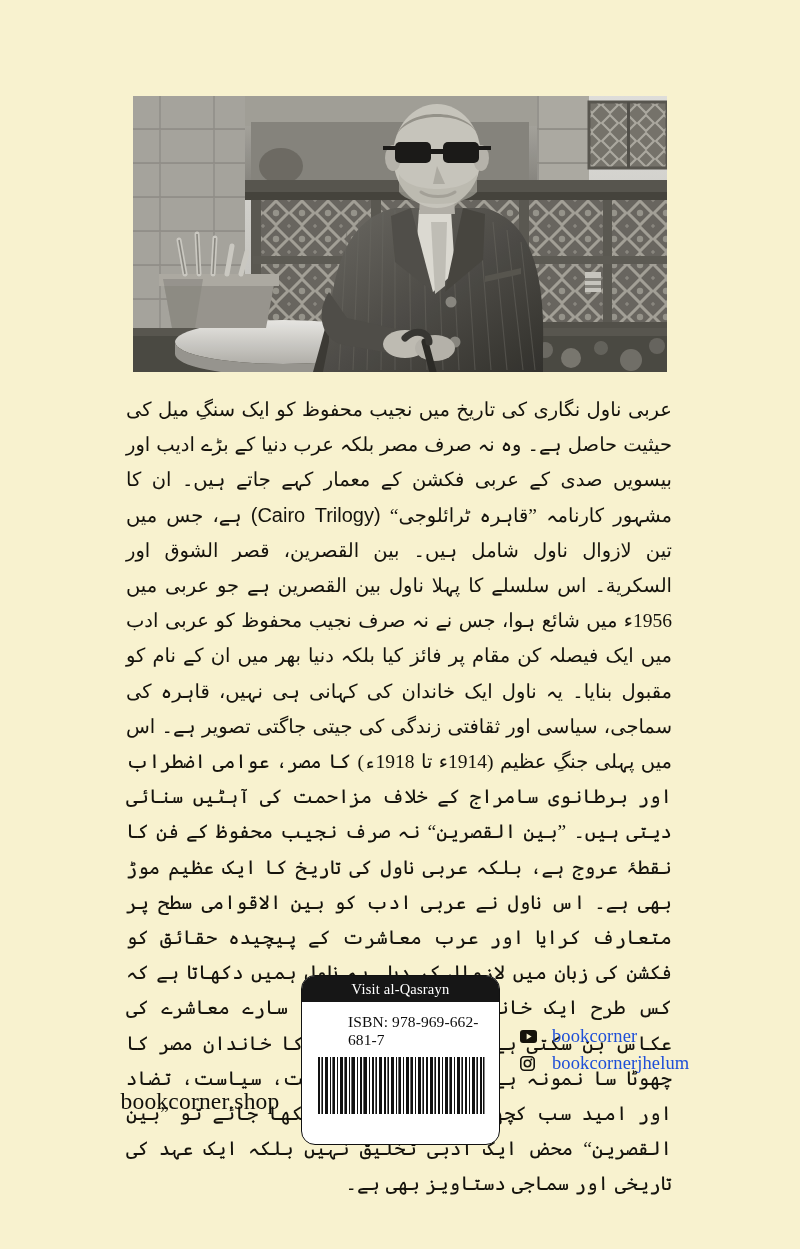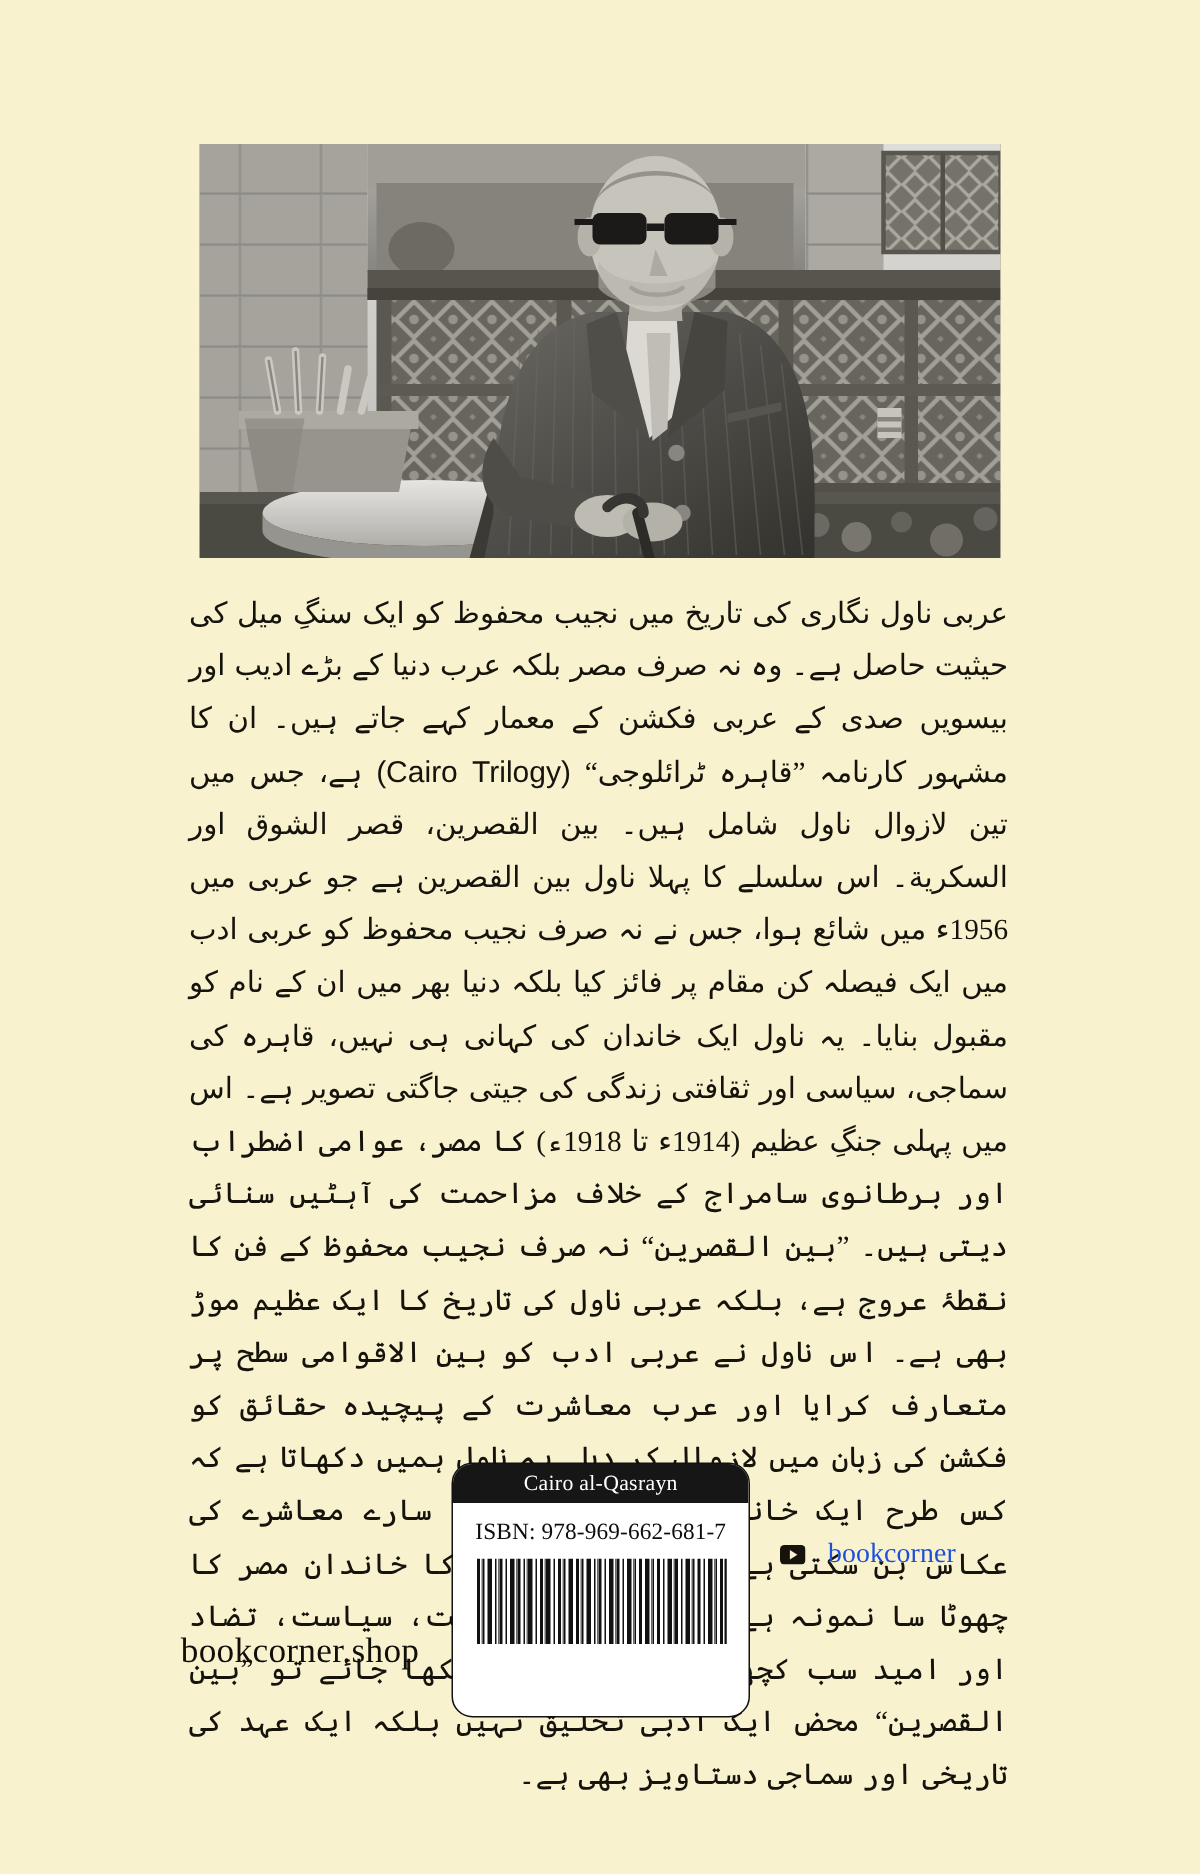--- a/index.html
+++ b/index.html
@@ -93,26 +93,26 @@
     background: #161616;
     color: #ffffff;
     height: 26px;
     line-height: 26px;
     text-align: center;
     font-family: "Liberation Serif", serif;
     font-size: 14.5px;
     letter-spacing: 0.2px;
   }
   .barcode-isbn {
-    text-align: center;
     color: #0c0c0c;
     font-family: "Liberation Serif", serif;
     font-size: 15.5px;
     margin-top: 11px;
     letter-spacing: 0.1px;
+    margin-left: 46px;
   }
   .barcode-bars {
     margin: 8px auto 0 auto;
     width: 168px;
     height: 57px;
     display: block;
   }
   .barcode-price {
     text-align: center;
     color: #0c0c0c;
@@ -327,21 +327,21 @@
     </div>
   </div>
 
   <div class="blurb"><span>عربی ناول نگاری کی تاریخ میں نجیب محفوظ کو ایک سنگِ میل کی حیثیت حاصل ہے۔ وہ نہ صرف مصر بلکہ عرب دنیا کے بڑے ادیب اور بیسویں صدی کے عربی فکشن کے معمار کہے جاتے ہیں۔ ان کا مشہور کارنامہ ”قاہرہ ٹرائلوجی“ </span><span class="latin">(Cairo Trilogy)</span><span> ہے، جس میں تین لازوال ناول شامل ہیں۔ بین القصرین، قصر الشوق اور السکریة۔ اس سلسلے کا پہلا ناول بین القصرین ہے جو عربی میں 1956ء میں شائع ہوا، جس نے نہ صرف نجیب محفوظ کو عربی ادب میں ایک فیصلہ کن مقام پر فائز کیا بلکہ دنیا بھر میں ان کے نام کو مقبول بنایا۔ یہ ناول ایک خاندان کی کہانی ہی نہیں، قاہرہ کی سماجی، سیاسی اور ثقافتی زندگی کی جیتی جاگتی تصویر ہے۔ اس میں پہلی جنگِ عظیم (1914ء تا 1918ء) کا مصر، عوامی اضطراب اور برطانوی سامراج کے خلاف مزاحمت کی آہٹیں سنائی دیتی ہیں۔ ”بین القصرین“ نہ صرف نجیب محفوظ کے فن کا نقطۂ عروج ہے، بلکہ عربی ناول کی تاریخ کا ایک عظیم موڑ بھی ہے۔ اس ناول نے عربی ادب کو بین الاقوامی سطح پر متعارف کرایا اور عرب معاشرت کے پیچیدہ حقائق کو فکشن کی زبان میں لازوال کر دیا۔ یہ ناول ہمیں دکھاتا ہے کہ کس طرح ایک خاندان کی داخلی دنیا سارے معاشرے کی عکاس بن سکتی ہے۔ احمد عبدالجواد کا خاندان مصر کا چھوٹا سا نمونہ ہے جس میں جبر، محبت، سیاست، تضاد اور امید سب کچھ موجود ہے۔ یوں دیکھا جائے تو ”بین القصرین“ محض ایک ادبی تخلیق نہیں بلکہ ایک عہد کی تاریخی اور سماجی دستاویز بھی ہے۔</span></div>
 
   <div class="visit">
     <span class="v2">bookcorner.shop</span>
   </div>
 
   <div class="barcode-card">
-    <div class="barcode-title">Cairo al-Qasrayn</div>
+    <div class="barcode-title">Visit al-Qasrayn</div>
     <div class="barcode-isbn">ISBN: 978-969-662-681-7</div>
     <svg class="barcode-bars" viewBox="0 0 168 57" preserveAspectRatio="none">
       <rect x="0" y="0" width="168" height="57" fill="#fff"></rect>
       <g fill="#111">
         <rect x="1" y="0" width="2" height="57"></rect>
         <rect x="5" y="0" width="1" height="57"></rect>
         <rect x="8" y="0" width="3" height="57"></rect>
         <rect x="13" y="0" width="1" height="57"></rect>
         <rect x="16" y="0" width="2" height="57"></rect>
         <rect x="20" y="0" width="1" height="57"></rect>
@@ -409,18 +409,28 @@
       <span class="social-icon">
         <svg width="17" height="13" viewBox="0 0 17 13">
             <rect x="0" y="0" width="17" height="13" rx="3" fill="#15130c"></rect>
             <path d="M6.6 3.4 L11.6 6.5 L6.6 9.6 Z" fill="#f8f2cf"></path>
           </svg>
       </span>
       <span class="social-handle">bookcorner</span>
     </div>
 
 
+    <div class="social-row">
+      <span class="social-icon">
+        <svg width="15" height="15" viewBox="0 0 15 15">
+            <rect x="0.8" y="0.8" width="13.4" height="13.4" rx="3.4" fill="none" stroke="#15130c" stroke-width="1.6"></rect>
+            <circle cx="7.5" cy="7.5" r="3.2" fill="none" stroke="#15130c" stroke-width="1.6"></circle>
+            <circle cx="11.4" cy="3.6" r="1" fill="#15130c"></circle>
+          </svg>
+      </span>
+      <span class="social-handle">bookcornerjhelum</span>
+    </div>
 
 
 
   </div>
 
 </div>
 
 </body></html>

